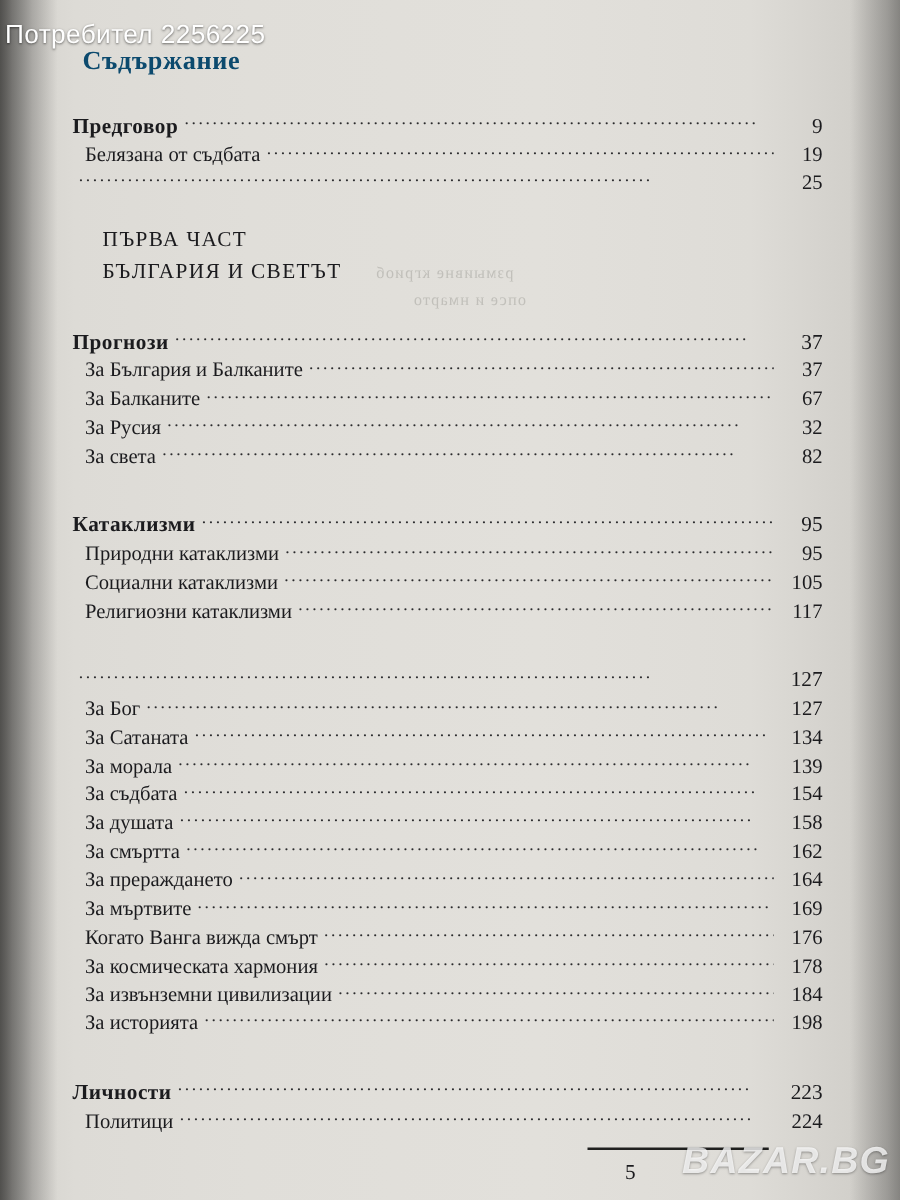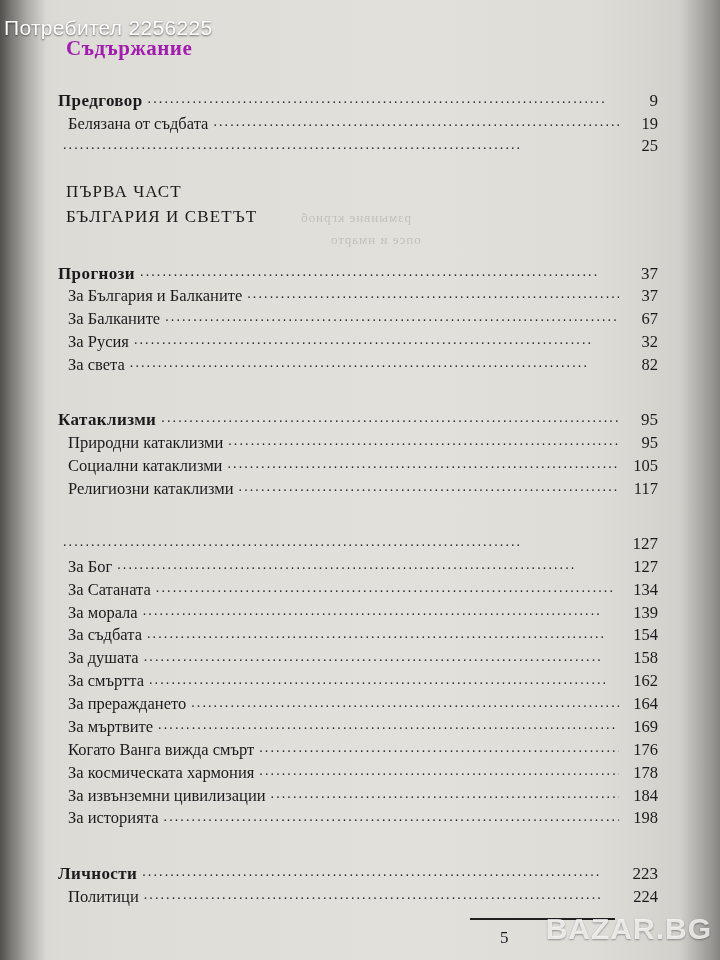--- a/index.html
+++ b/index.html
@@ -50,45 +50,46 @@
     color: #ffffff;
     text-shadow: 0 1px 2px rgba(0,0,0,0.55);
     letter-spacing: 0.3px;
   }
   #watermark-site {
     position: absolute;
     right: 8px;
     bottom: 14px;
     font-family: "Liberation Sans", sans-serif;
     font-weight: bold;
+    font-style: italic;
     font-size: 30px;
     color: rgba(255,255,255,0.78);
     letter-spacing: 1px;
     text-shadow: 0 1px 2px rgba(0,0,0,0.35);
   }
   #content {
     position: absolute;
     left: 58px;
     top: 36px;
     width: 600px;
   }
   #toc-title {
     font-family: "Liberation Serif", serif;
     font-weight: bold;
     font-size: 21px;
-    color: #a21caf;
+    color: #0c4a6e;
     letter-spacing: 0.5px;
     margin: 0 0 28px 8px;
   }
   .group {
     margin-bottom: 14px;
   }
   .row {
     display: flex;
-    align-items: flex-end;
+    align-items: flex-start;
     font-size: 16.5px;
     color: #1b1b1e;
     line-height: 1.0;
     padding: 3.2px 0;
     white-space: nowrap;
   }
   .row .label {
     flex: 0 0 auto;
   }
   .row .dots {
@@ -116,21 +117,21 @@
   .row.indent .label {
     padding-left: 10px;
   }
   .heading-block {
     margin: 22px 0 18px 8px;
     font-size: 17px;
     letter-spacing: 1.1px;
     color: #1b1b1e;
     line-height: 1.45;
   }
-  .heading-block div { white-space: nowrap; }
+  .heading-block div { white-space: nowrap; margin-left: 16px; }
   .spacer-sm { height: 14px; }
   .spacer-md { height: 18px; }
   #rule {
     position: absolute;
     left: 470px;
     top: 918px;
     width: 145px;
     height: 2px;
     background: #20201f;
   }

